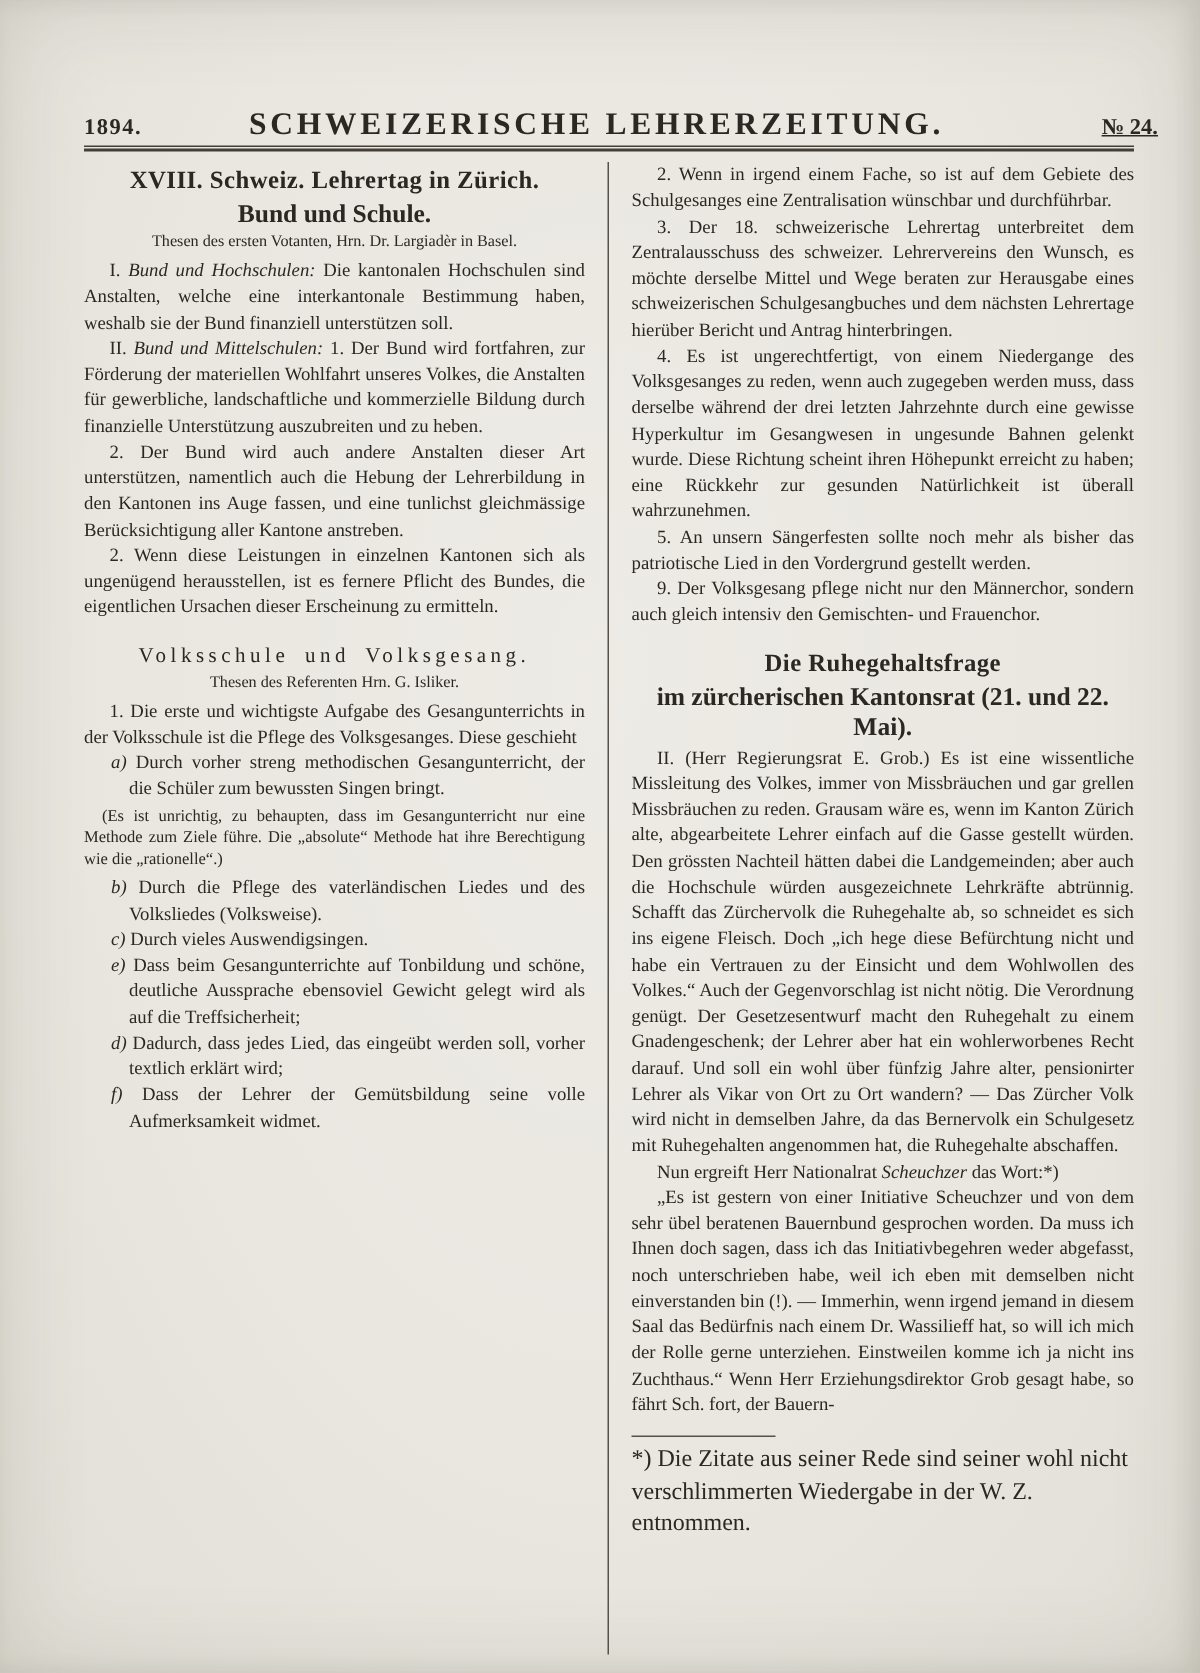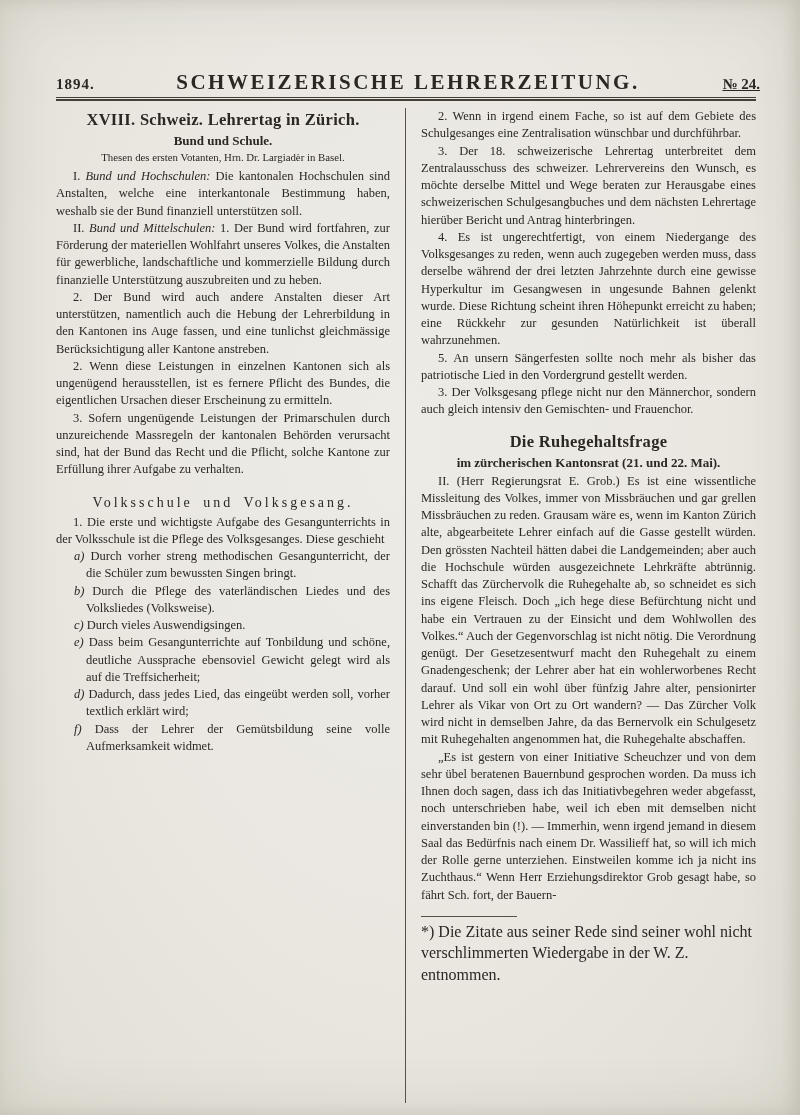--- a/index.html
+++ b/index.html
@@ -10,25 +10,25 @@
     color: #2b2823;
     background: #e4e2da;
   }
   .page {
     position: relative; width: 800px; height: 1115px; overflow: hidden;
     background: radial-gradient(ellipse at 50% 40%, #edebe5 0%, #e9e7e0 55%, #e0ded5 100%);
     box-shadow: inset 0 0 60px rgba(90,80,60,0.15), inset -6px 0 14px rgba(70,60,45,0.10);
   }
   
   .masthead {
-    position: absolute; left: 56px; right: 40px; top: 70px;
+    position: absolute; left: 56px; right: 28px; top: 70px;
     display: flex; align-items: baseline;
   }
   .masthead .year  { width: 110px; font-size: 15px; font-weight: bold; letter-spacing: 1px; }
-  .masthead .title { flex: 1; text-align: center; font-size: 21px; font-weight: bold; letter-spacing: 2.5px; white-space: nowrap; }
+  .masthead .title { flex: 1; font-size: 21px; font-weight: bold; letter-spacing: 2.5px; white-space: nowrap; }
   .masthead .issue { width: 110px; text-align: right; font-size: 15px; font-weight: bold; text-decoration: underline; }
   .masthead-rule {
     position: absolute; left: 56px; right: 44px; top: 97px; height: 4px;
     border-top: 1px solid #443f36; border-bottom: 2px solid #443f36;
   }
   
   .columns {
     position: absolute; left: 56px; right: 44px; top: 108px; bottom: 12px;
     display: flex;
   }
@@ -39,21 +39,21 @@
   .blk { margin: 0; }
   p.t-para {
     font-size: 12.5px; line-height: 1.38; text-align: justify; text-indent: 17px;
   }
   h2.t-article-title {
     font-size: 16.5px; font-weight: bold; text-align: center; margin: 2px 0 3px;
     letter-spacing: 0.3px;
   }
   h2.t-article-title:not(:first-child) { margin-top: 13px; }
   h3.t-article-subtitle {
-    font-size: 13px; font-weight: bold; text-align: center; margin: 1px 0 2px;
+    font-size: 17px; font-weight: bold; text-align: center; margin: 1px 0 2px;
   }
   p.t-byline { font-size: 10.8px; text-align: center; margin: 0 0 5px; }
   h2.t-spaced-title {
     font-size: 14px; font-weight: normal; text-align: center;
     letter-spacing: 3px; word-spacing: 4px; margin: 16px 0 3px;
   }
   p.t-item {
     font-size: 12.5px; line-height: 1.38; text-align: justify;
     margin-left: 30px; text-indent: -12px;
   }
@@ -82,37 +82,39 @@
 
   <div class="columns">
     <div class="col col-left" id="col-left">
         <h2 class="blk t-article-title">XVIII. Schweiz. Lehrertag in Zürich.</h2>
         <h3 class="blk t-article-subtitle">Bund und Schule.</h3>
         <p class="blk t-byline">Thesen des ersten Votanten, Hrn. Dr. Largiadèr in Basel.</p>
         <p class="blk t-para"><span>I. </span><i>Bund und Hochschulen:</i><span> Die kantonalen Hochschulen sind Anstalten, welche eine interkantonale Bestimmung haben, weshalb sie der Bund finanziell unterstützen soll.</span></p>
         <p class="blk t-para"><span>II. </span><i>Bund und Mittelschulen:</i><span> 1. Der Bund wird fortfahren, zur Förderung der materiellen Wohlfahrt unseres Volkes, die Anstalten für gewerbliche, landschaftliche und kommerzielle Bildung durch finanzielle Unterstützung auszubreiten und zu heben.</span></p>
         <p class="blk t-para">2. Der Bund wird auch andere Anstalten dieser Art unterstützen, namentlich auch die Hebung der Lehrerbildung in den Kantonen ins Auge fassen, und eine tunlichst gleichmässige Berücksichtigung aller Kantone anstreben.</p>
         <p class="blk t-para">2. Wenn diese Leistungen in einzelnen Kantonen sich als ungenügend herausstellen, ist es fernere Pflicht des Bundes, die eigentlichen Ursachen dieser Erscheinung zu ermitteln.</p>
-        <p class="blk t-para">3. Sofern ungenügende Leistungen der Primarschulen durch unzureichende Massregeln der kantonalen Behörden verursacht sind, hat der Bund das Recht und die Pflicht, solche Kantone zur Erfüllung ihrer Aufgabe zu verhalten.</p>
         <h2 class="blk t-spaced-title">Volksschule und Volksgesang.</h2>
+        <p class="blk t-byline">Thesen des Referenten Hrn. G. Isliker.</p>
         <p class="blk t-para">1. Die erste und wichtigste Aufgabe des Gesangunterrichts in der Volksschule ist die Pflege des Volksgesanges. Diese geschieht</p>
         <p class="blk t-item"><i>a)</i><span> Durch vorher streng methodischen Gesangunterricht, der die Schüler zum bewussten Singen bringt.</span></p>
+        <p class="blk t-small">(Es ist unrichtig, zu behaupten, dass im Gesangunterricht nur eine Methode zum Ziele führe. Die „absolute“ Methode hat ihre Berechtigung wie die „rationelle“.)</p>
         <p class="blk t-item"><i>b)</i><span> Durch die Pflege des vaterländischen Liedes und des Volksliedes (Volksweise).</span></p>
         <p class="blk t-item"><i>c)</i><span> Durch vieles Auswendigsingen.</span></p>
         <p class="blk t-item"><i>e)</i><span> Dass beim Gesangunterrichte auf Tonbildung und schöne, deutliche Aussprache ebensoviel Gewicht gelegt wird als auf die Treffsicherheit;</span></p>
         <p class="blk t-item"><i>d)</i><span> Dadurch, dass jedes Lied, das eingeübt werden soll, vorher textlich erklärt wird;</span></p>
         <p class="blk t-item"><i>f)</i><span> Dass der Lehrer der Gemütsbildung seine volle Aufmerksamkeit widmet.</span></p>
       </div>
     <div class="col col-right" id="col-right">
         <p class="blk t-para">2. Wenn in irgend einem Fache, so ist auf dem Gebiete des Schulgesanges eine Zentralisation wünschbar und durchführbar.</p>
         <p class="blk t-para">3. Der 18. schweizerische Lehrertag unterbreitet dem Zentralausschuss des schweizer. Lehrervereins den Wunsch, es möchte derselbe Mittel und Wege beraten zur Herausgabe eines schweizerischen Schulgesangbuches und dem nächsten Lehrertage hierüber Bericht und Antrag hinterbringen.</p>
         <p class="blk t-para">4. Es ist ungerechtfertigt, von einem Niedergange des Volksgesanges zu reden, wenn auch zugegeben werden muss, dass derselbe während der drei letzten Jahrzehnte durch eine gewisse Hyperkultur im Gesangwesen in ungesunde Bahnen gelenkt wurde. Diese Richtung scheint ihren Höhepunkt erreicht zu haben; eine Rückkehr zur gesunden Natürlichkeit ist überall wahrzunehmen.</p>
         <p class="blk t-para">5. An unsern Sängerfesten sollte noch mehr als bisher das patriotische Lied in den Vordergrund gestellt werden.</p>
-        <p class="blk t-para">3. Der Volksgesang pflege nicht nur den Männerchor, sondern auch gleich intensiv den Gemischten- und Frauenchor.</p>
+        <p class="blk t-para">9. Der Volksgesang pflege nicht nur den Männerchor, sondern auch gleich intensiv den Gemischten- und Frauenchor.</p>
         <h2 class="blk t-article-title">Die Ruhegehaltsfrage</h2>
         <h3 class="blk t-article-subtitle">im zürcherischen Kantonsrat (21. und 22. Mai).</h3>
         <p class="blk t-para">II. (Herr Regierungsrat E. Grob.) Es ist eine wissentliche Missleitung des Volkes, immer von Missbräuchen und gar grellen Missbräuchen zu reden. Grausam wäre es, wenn im Kanton Zürich alte, abgearbeitete Lehrer einfach auf die Gasse gestellt würden. Den grössten Nachteil hätten dabei die Landgemeinden; aber auch die Hochschule würden ausgezeichnete Lehrkräfte abtrünnig. Schafft das Zürchervolk die Ruhegehalte ab, so schneidet es sich ins eigene Fleisch. Doch „ich hege diese Befürchtung nicht und habe ein Vertrauen zu der Einsicht und dem Wohlwollen des Volkes.“ Auch der Gegenvorschlag ist nicht nötig. Die Verordnung genügt. Der Gesetzesentwurf macht den Ruhegehalt zu einem Gnadengeschenk; der Lehrer aber hat ein wohlerworbenes Recht darauf. Und soll ein wohl über fünfzig Jahre alter, pensionirter Lehrer als Vikar von Ort zu Ort wandern? — Das Zürcher Volk wird nicht in demselben Jahre, da das Bernervolk ein Schulgesetz mit Ruhegehalten angenommen hat, die Ruhegehalte abschaffen.</p>
+        <p class="blk t-para"><span>Nun ergreift Herr Nationalrat </span><i>Scheuchzer</i><span> das Wort:*)</span></p>
         <p class="blk t-para">„Es ist gestern von einer Initiative Scheuchzer und von dem sehr übel beratenen Bauernbund gesprochen worden. Da muss ich Ihnen doch sagen, dass ich das Initiativbegehren weder abgefasst, noch unterschrieben habe, weil ich eben mit demselben nicht einverstanden bin (!). — Immerhin, wenn irgend jemand in diesem Saal das Bedürfnis nach einem Dr. Wassilieff hat, so will ich mich der Rolle gerne unterziehen. Einstweilen komme ich ja nicht ins Zuchthaus.“ Wenn Herr Erziehungsdirektor Grob gesagt habe, so fährt Sch. fort, der Bauern-</p>
         <p class="blk t-footnote">*) Die Zitate aus seiner Rede sind seiner wohl nicht verschlimmerten Wiedergabe in der W. Z. entnommen.</p>
       </div>
   </div>
 
 </div>
 
 </body></html>

